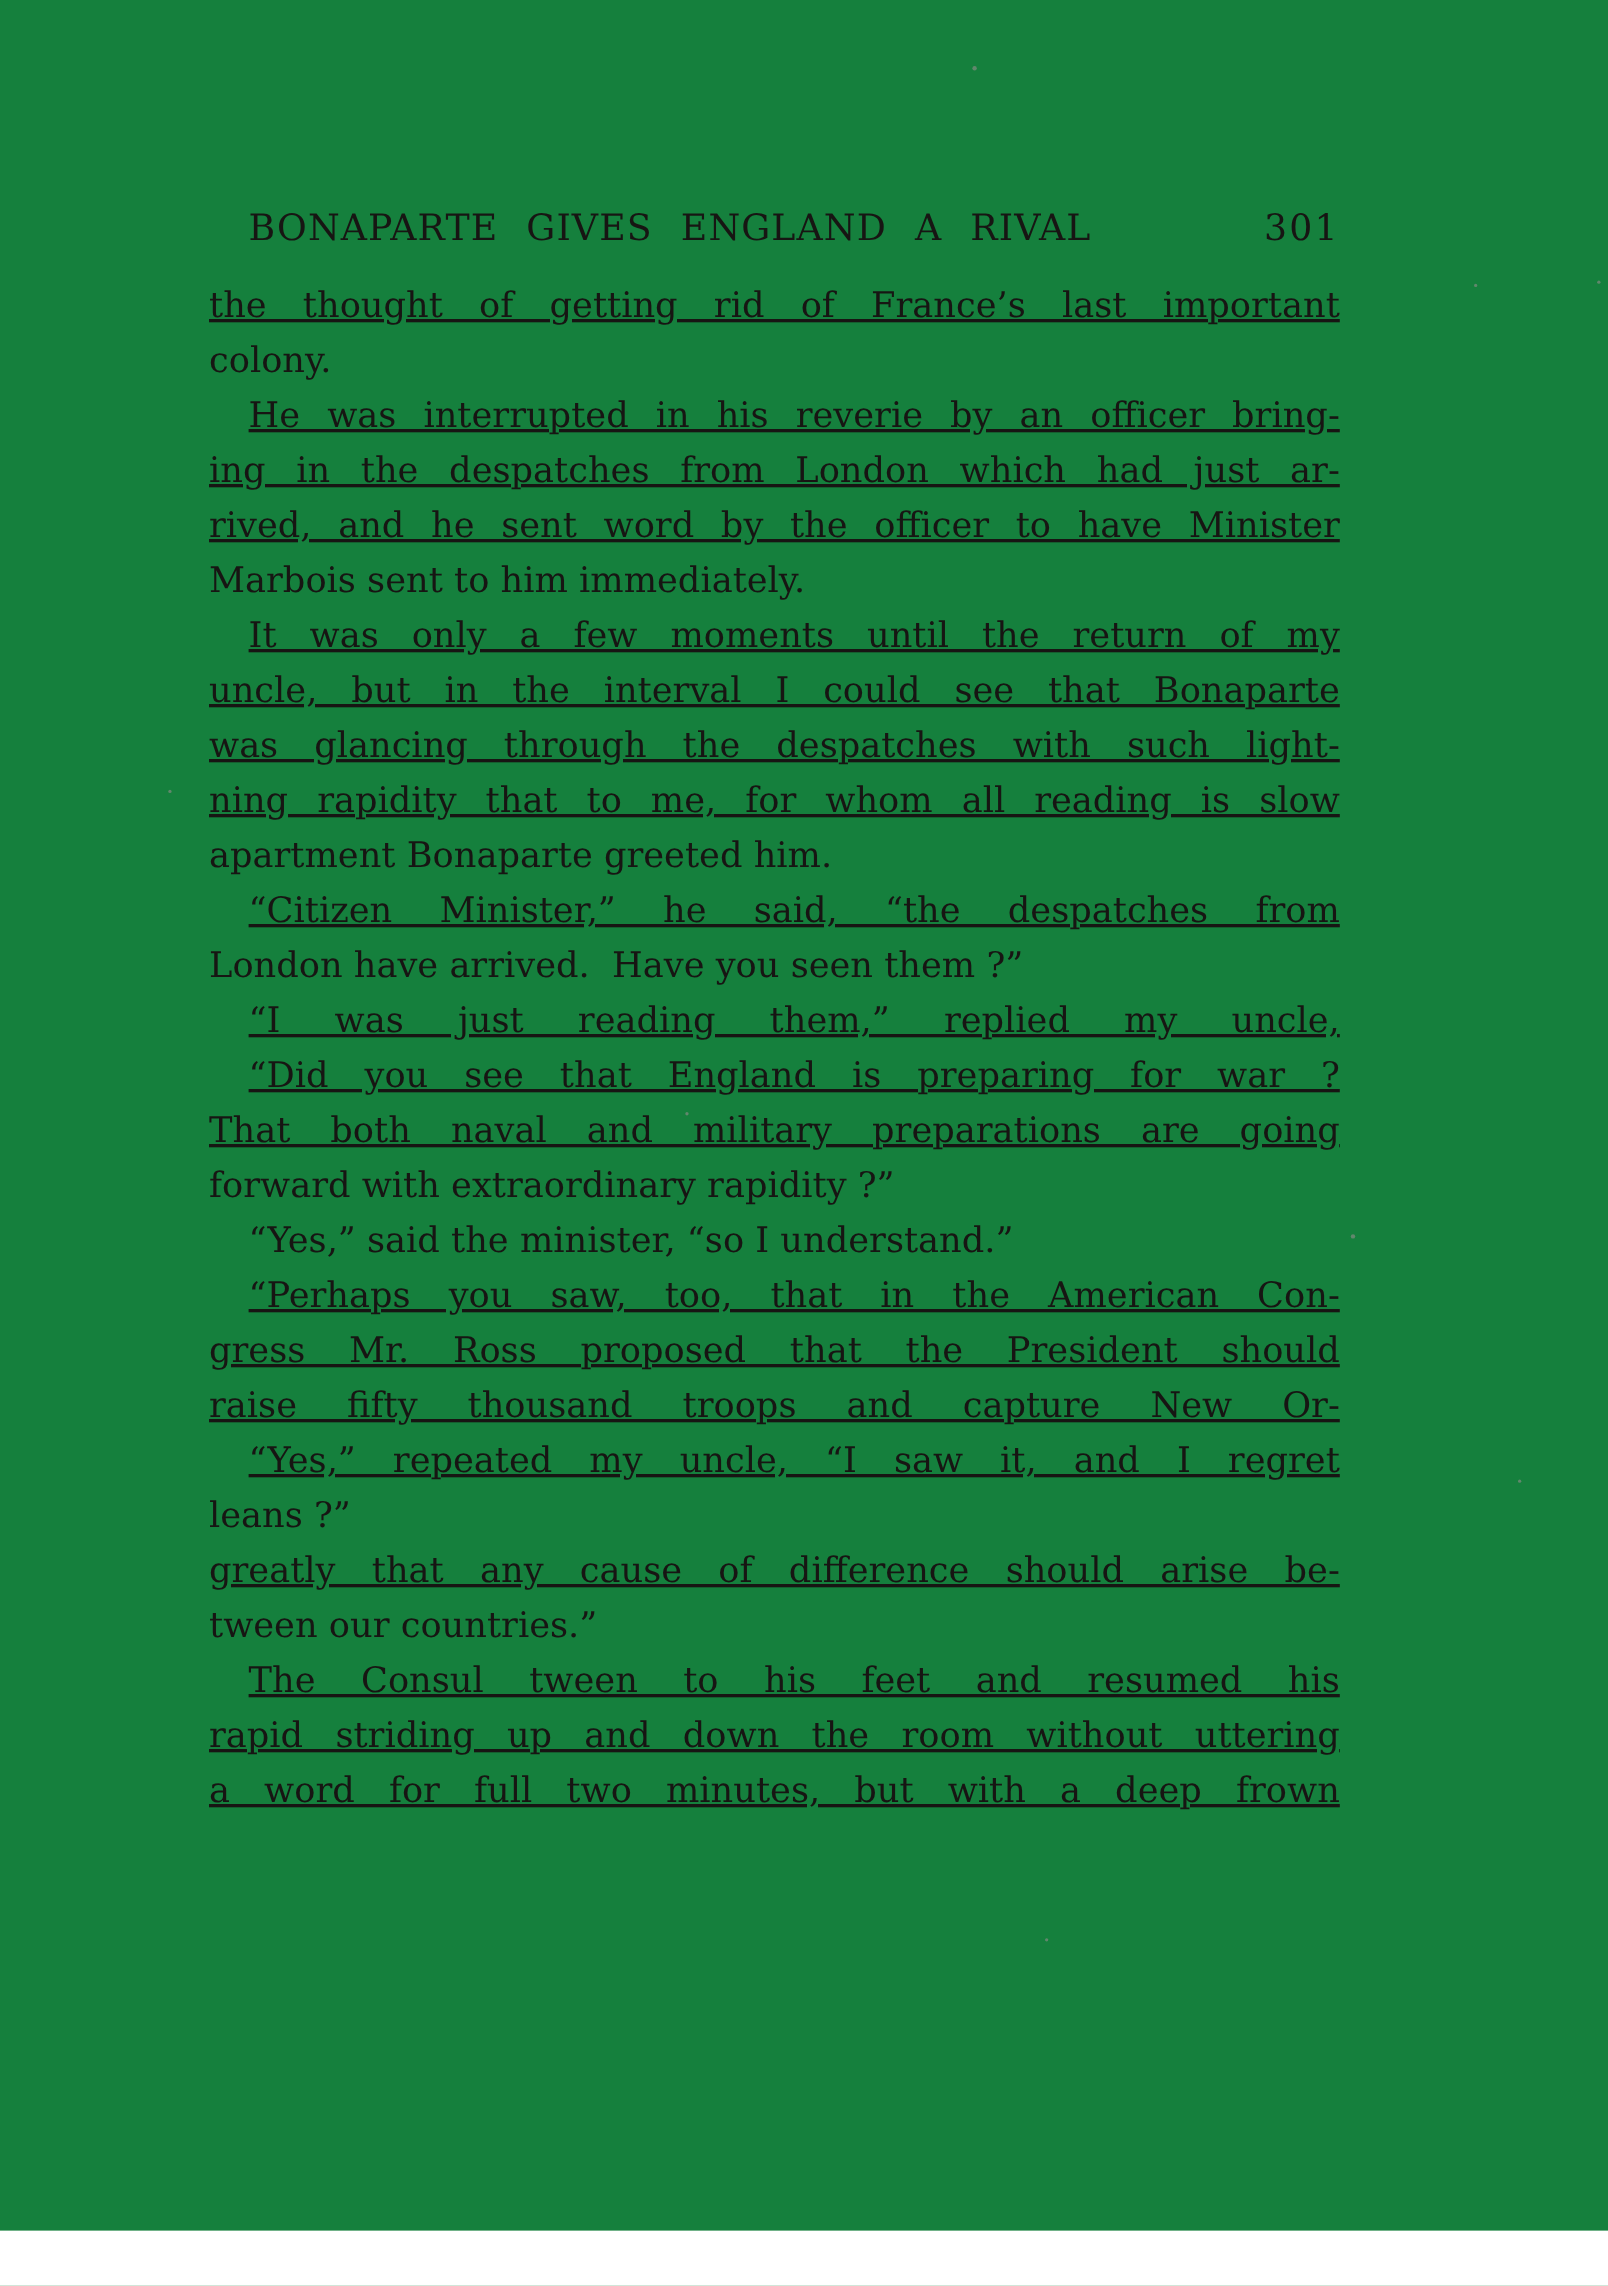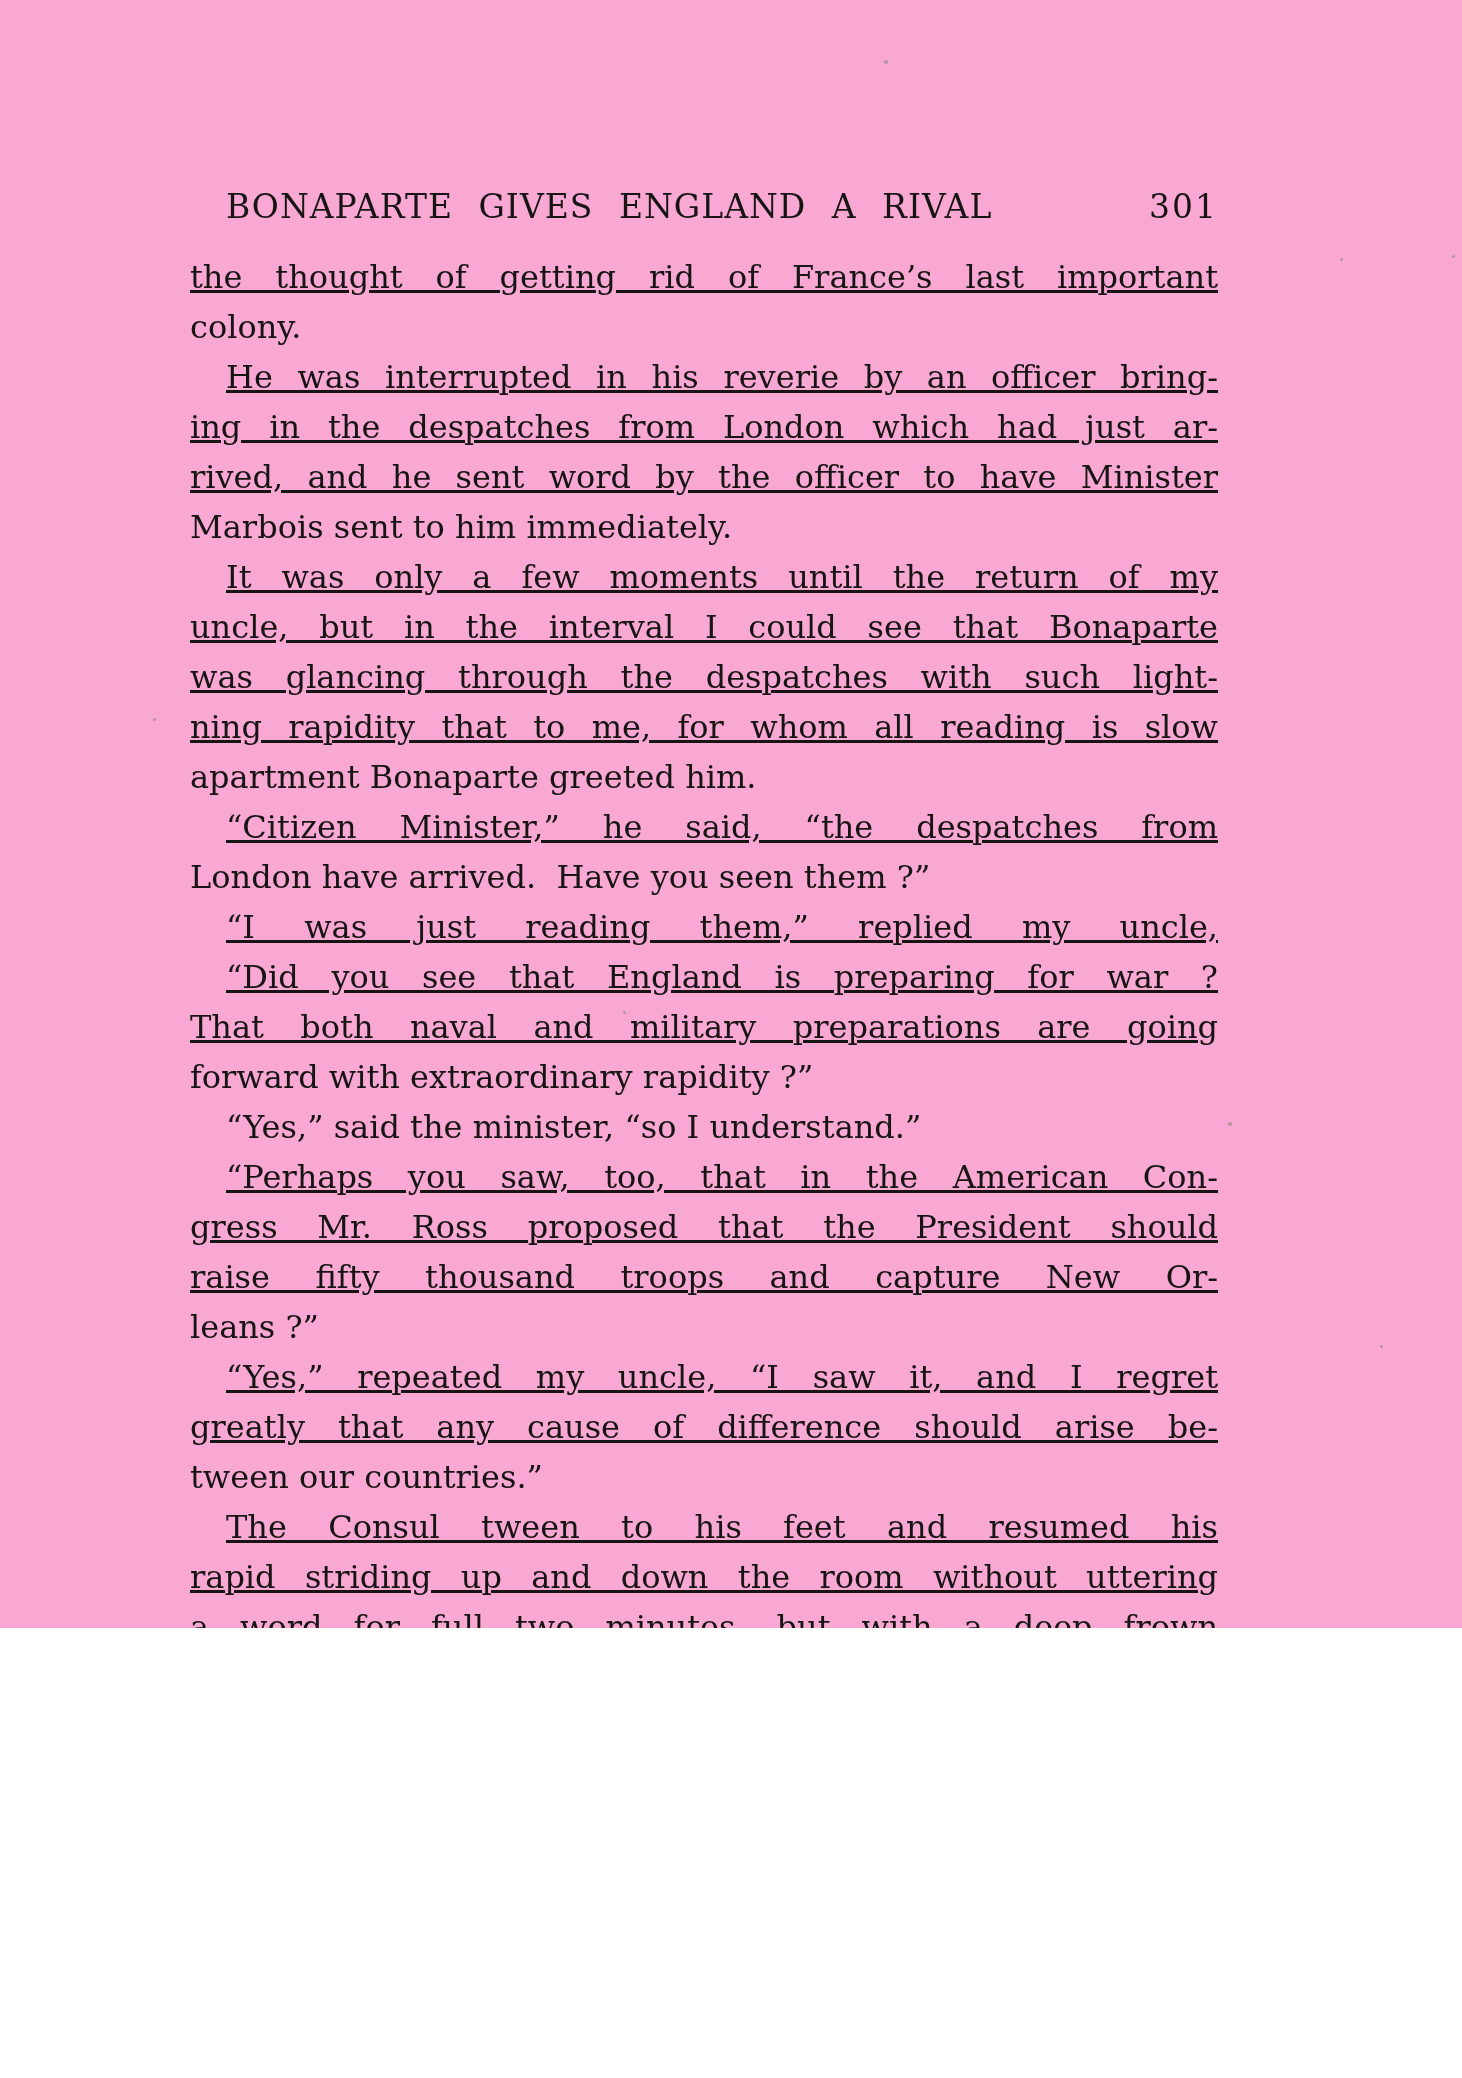--- a/index.html
+++ b/index.html
@@ -3,22 +3,22 @@
 <meta charset="utf-8">
 <style>
   html, body {
     margin: 0;
     padding: 0;
     background: #ffffff;
   }
   .page {
     position: relative;
     width: 1462px;
-    height: 1628px;
-    background: #f9a8d4;
+    height: 2028px;
+    background: #15803d;
     overflow: hidden;
     font-family: "DejaVu Serif", "Liberation Serif", serif;
     color: #171513;
   }
   .column {
     position: absolute;
     left: 190px;
     top: 182px;
     width: 1028px;
   }
@@ -85,22 +85,22 @@
         <div class="line indent justify">“Citizen Minister,” he said, “the despatches from</div>
         <div class="line">London have arrived.  Have you seen them ?”</div>
         <div class="line indent justify">“I was just reading them,” replied my uncle,</div>
         <div class="line indent justify">“Did you see that England is preparing for war ?</div>
         <div class="line justify">That both naval and military preparations are going</div>
         <div class="line">forward with extraordinary rapidity ?”</div>
         <div class="line indent">“Yes,” said the minister, “so I understand.”</div>
         <div class="line indent justify">“Perhaps you saw, too, that in the American Con-</div>
         <div class="line justify">gress Mr. Ross proposed that the President should</div>
         <div class="line justify">raise fifty thousand troops and capture New Or-</div>
+        <div class="line indent justify">“Yes,” repeated my uncle, “I saw it, and I regret</div>
         <div class="line">leans ?”</div>
-        <div class="line indent justify">“Yes,” repeated my uncle, “I saw it, and I regret</div>
         <div class="line justify">greatly that any cause of difference should arise be-</div>
         <div class="line">tween our countries.”</div>
         <div class="line indent justify">The Consul tween to his feet and resumed his</div>
         <div class="line justify">rapid striding up and down the room without uttering</div>
         <div class="line justify">a word for full two minutes, but with a deep frown</div>
       </div>
   </div>
 
   <div class="speck" style="left:884px;top:60px;width:4px;height:4px;"></div>
   <div class="speck" style="left:1340px;top:258px;width:3px;height:3px;"></div>

